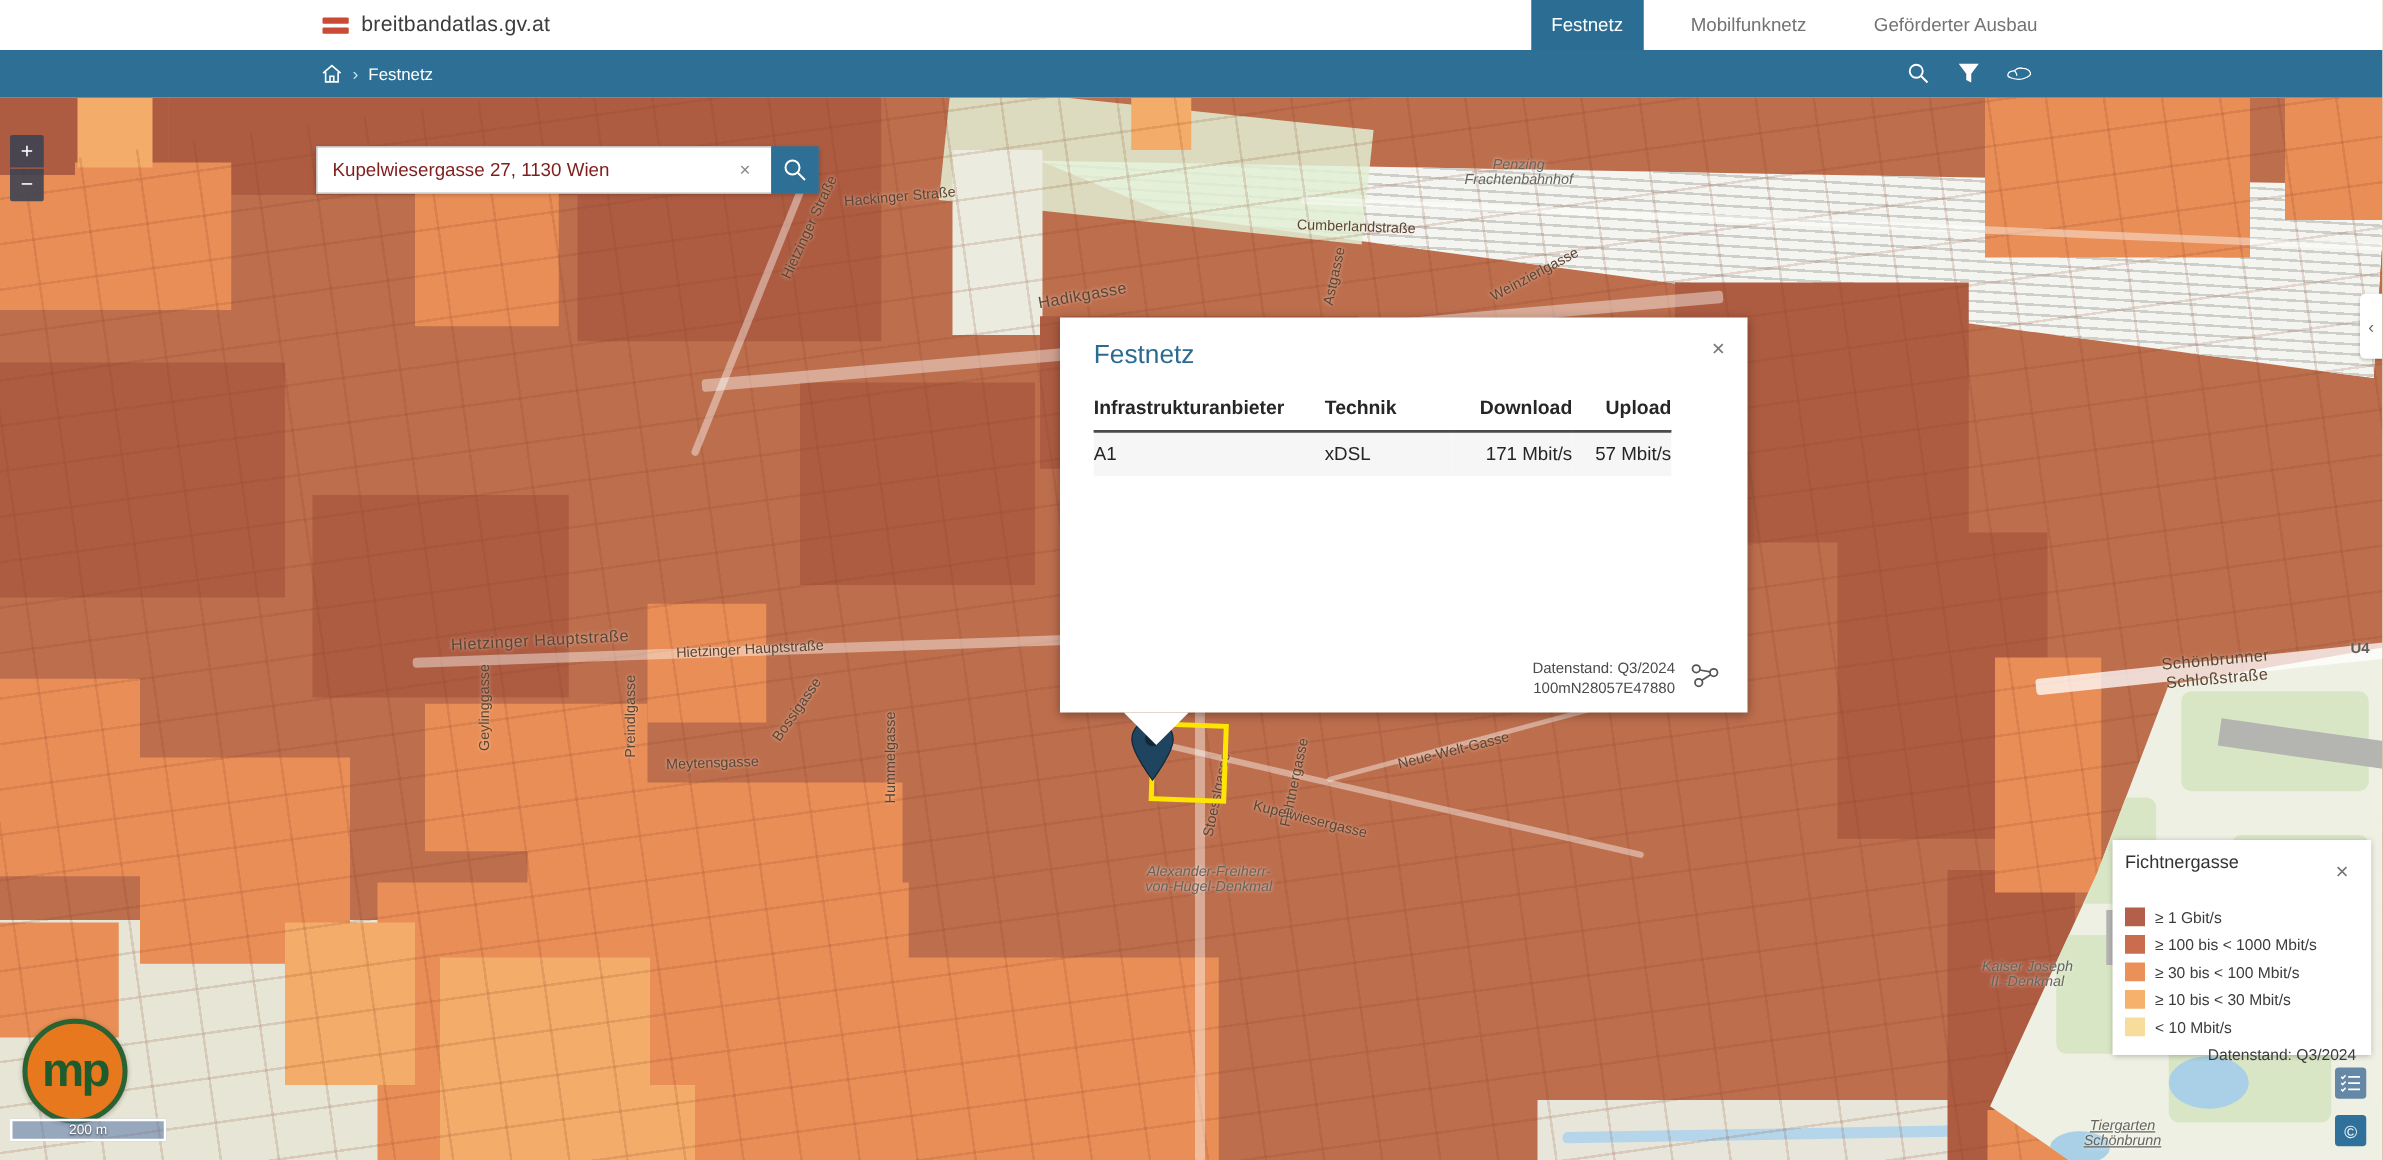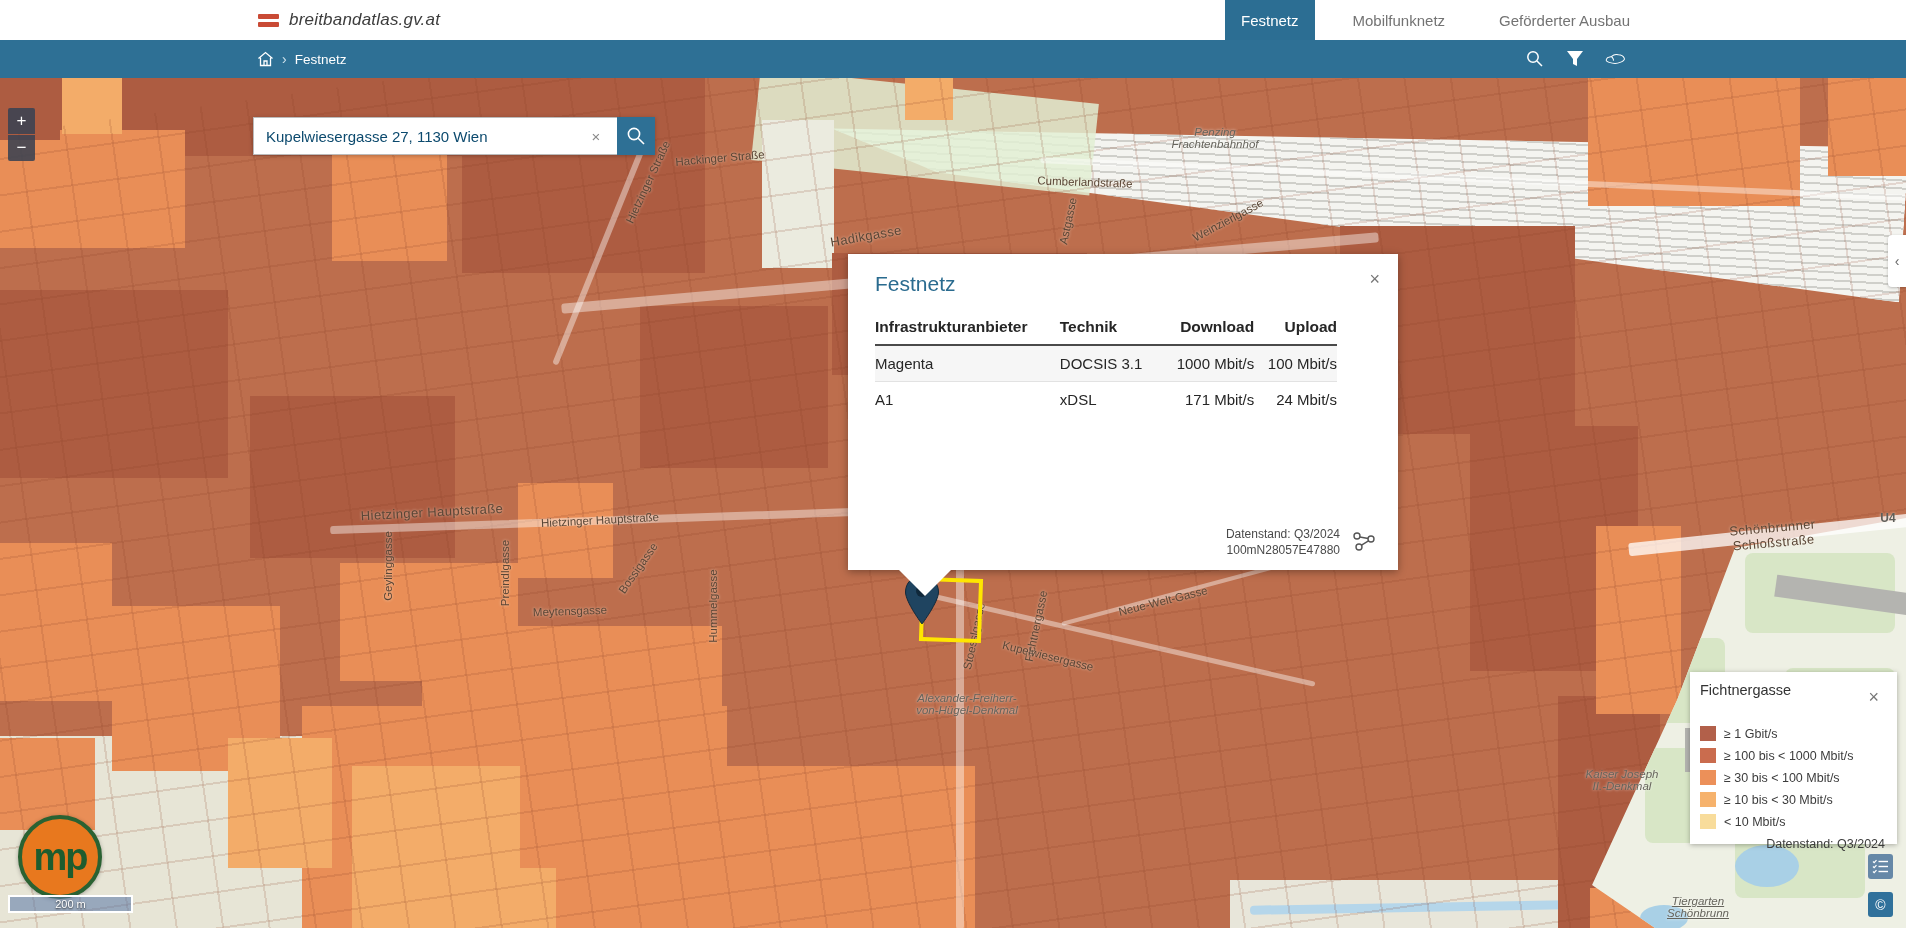--- a/index.html
+++ b/index.html
@@ -4,21 +4,21 @@
 <style>
   * { margin:0; padding:0; box-sizing:border-box; }
   html,body { width:1906px; height:928px; overflow:hidden;
     font-family:"Liberation Sans", sans-serif; background:#fff; }
 
   
   .header { height:40px; background:#fff; display:flex; align-items:center; position:relative; z-index:50; }
   .brand { display:flex; align-items:center; gap:10px; margin-left:258px; }
   .brand-bars { display:flex; flex-direction:column; gap:3px; }
   .brand-bars span { display:block; width:21px; height:5px; background:#c94a35; border-radius:1px; }
-  .brand-name { font-size:17px; color:#3c3c3c; letter-spacing:.2px;font-style:italic; }
+  .brand-name { font-size:17px; color:#3c3c3c; letter-spacing:.2px; }
   .nav-tabs { position:absolute; right:260px; top:0; height:40px; display:flex; }
   .tab { height:40px; display:flex; align-items:center; padding:0 16px; font-size:15px; color:#737373; cursor:pointer; margin-left:22px; }
   .tab.active { background:#2c6e93; color:#fff; margin-left:0; }
 
   
   .toolbar { height:38px; background:#2e7095; display:flex; align-items:center; position:relative; z-index:50; }
   .crumb { display:flex; align-items:center; gap:8px; margin-left:257px; color:#fff; font-size:13.5px; }
   .crumb svg { display:block; }
   .crumb-sep { font-size:14px; color:#cfe2ec; }
   .tool-icons { position:absolute; right:280px; display:flex; gap:18px; align-items:center; }
@@ -57,21 +57,21 @@
   .zoomctl { position:absolute; left:8px; top:30px; width:27px; z-index:20; }
   .zbtn { width:27px; height:26px; background:rgba(58,66,82,.88); color:#fff; font-size:17px; display:flex;
     align-items:center; justify-content:center; cursor:pointer; }
   .zbtn + .zbtn { margin-top:1px; }
   .zoomctl .zbtn:first-child { border-radius:2px 2px 0 0; }
   .zoomctl .zbtn:last-child { border-radius:0 0 2px 2px; }
 
   
   .searchbar { position:absolute; left:253px; top:39px; display:flex; z-index:20; box-shadow:0 1px 4px rgba(0,0,0,.25); }
   .searchbar input { width:364px; height:38px; border:1px solid #bbb; border-right:none; padding:0 26px 0 12px;
-    font-size:15px; color:#0c4a6e; font-family:"Liberation Sans",sans-serif; outline:none; }
+    font-size:15px; color:#7f1d1d; font-family:"Liberation Sans",sans-serif; outline:none; }
   .clearbtn { position:absolute; right:46px; top:0; height:38px; width:26px; display:flex; align-items:center;
     justify-content:center; color:#8a8a8a; font-size:15px; cursor:pointer; }
   .searchbtn { width:38px; height:38px; background:#2e7095; border:none; display:flex; align-items:center;
     justify-content:center; cursor:pointer; }
 
   
   .popup { position:absolute; left:848px; top:176px; width:550px; height:316px; background:#fff; z-index:25;
     box-shadow:0 2px 8px rgba(0,0,0,.35); }
   .popup-tail { position:absolute; left:51px; top:100%; width:0; height:0;
     border-left:26px solid transparent; border-right:26px solid transparent; border-top:26px solid #fff; }
@@ -293,30 +293,24 @@
       <thead>
           <tr>
             <th>Infrastrukturanbieter</th>
             <th>Technik</th>
             <th>Download</th>
             <th>Upload</th>
           </tr>
         </thead>
       <tbody>
           <tr>
-            <td>Magenta</td>
-            <td>DOCSIS 3.1</td>
-            <td>1000 Mbit/s</td>
-            <td>100 Mbit/s</td>
-          </tr>
-          <tr>
             <td>A1</td>
             <td>xDSL</td>
             <td>171 Mbit/s</td>
-            <td>24 Mbit/s</td>
+            <td>57 Mbit/s</td>
           </tr>
         </tbody>
     </table>
     <div class="popup-meta">
       <div>Datenstand: Q3/2024</div>
       <div>100mN28057E47880</div>
     </div>
     <span class="share">
       <svg width="24" height="22" viewBox="0 0 24 22">
         <circle cx="5" cy="6" r="3" fill="none" stroke="#555" stroke-width="1.4"></circle>

